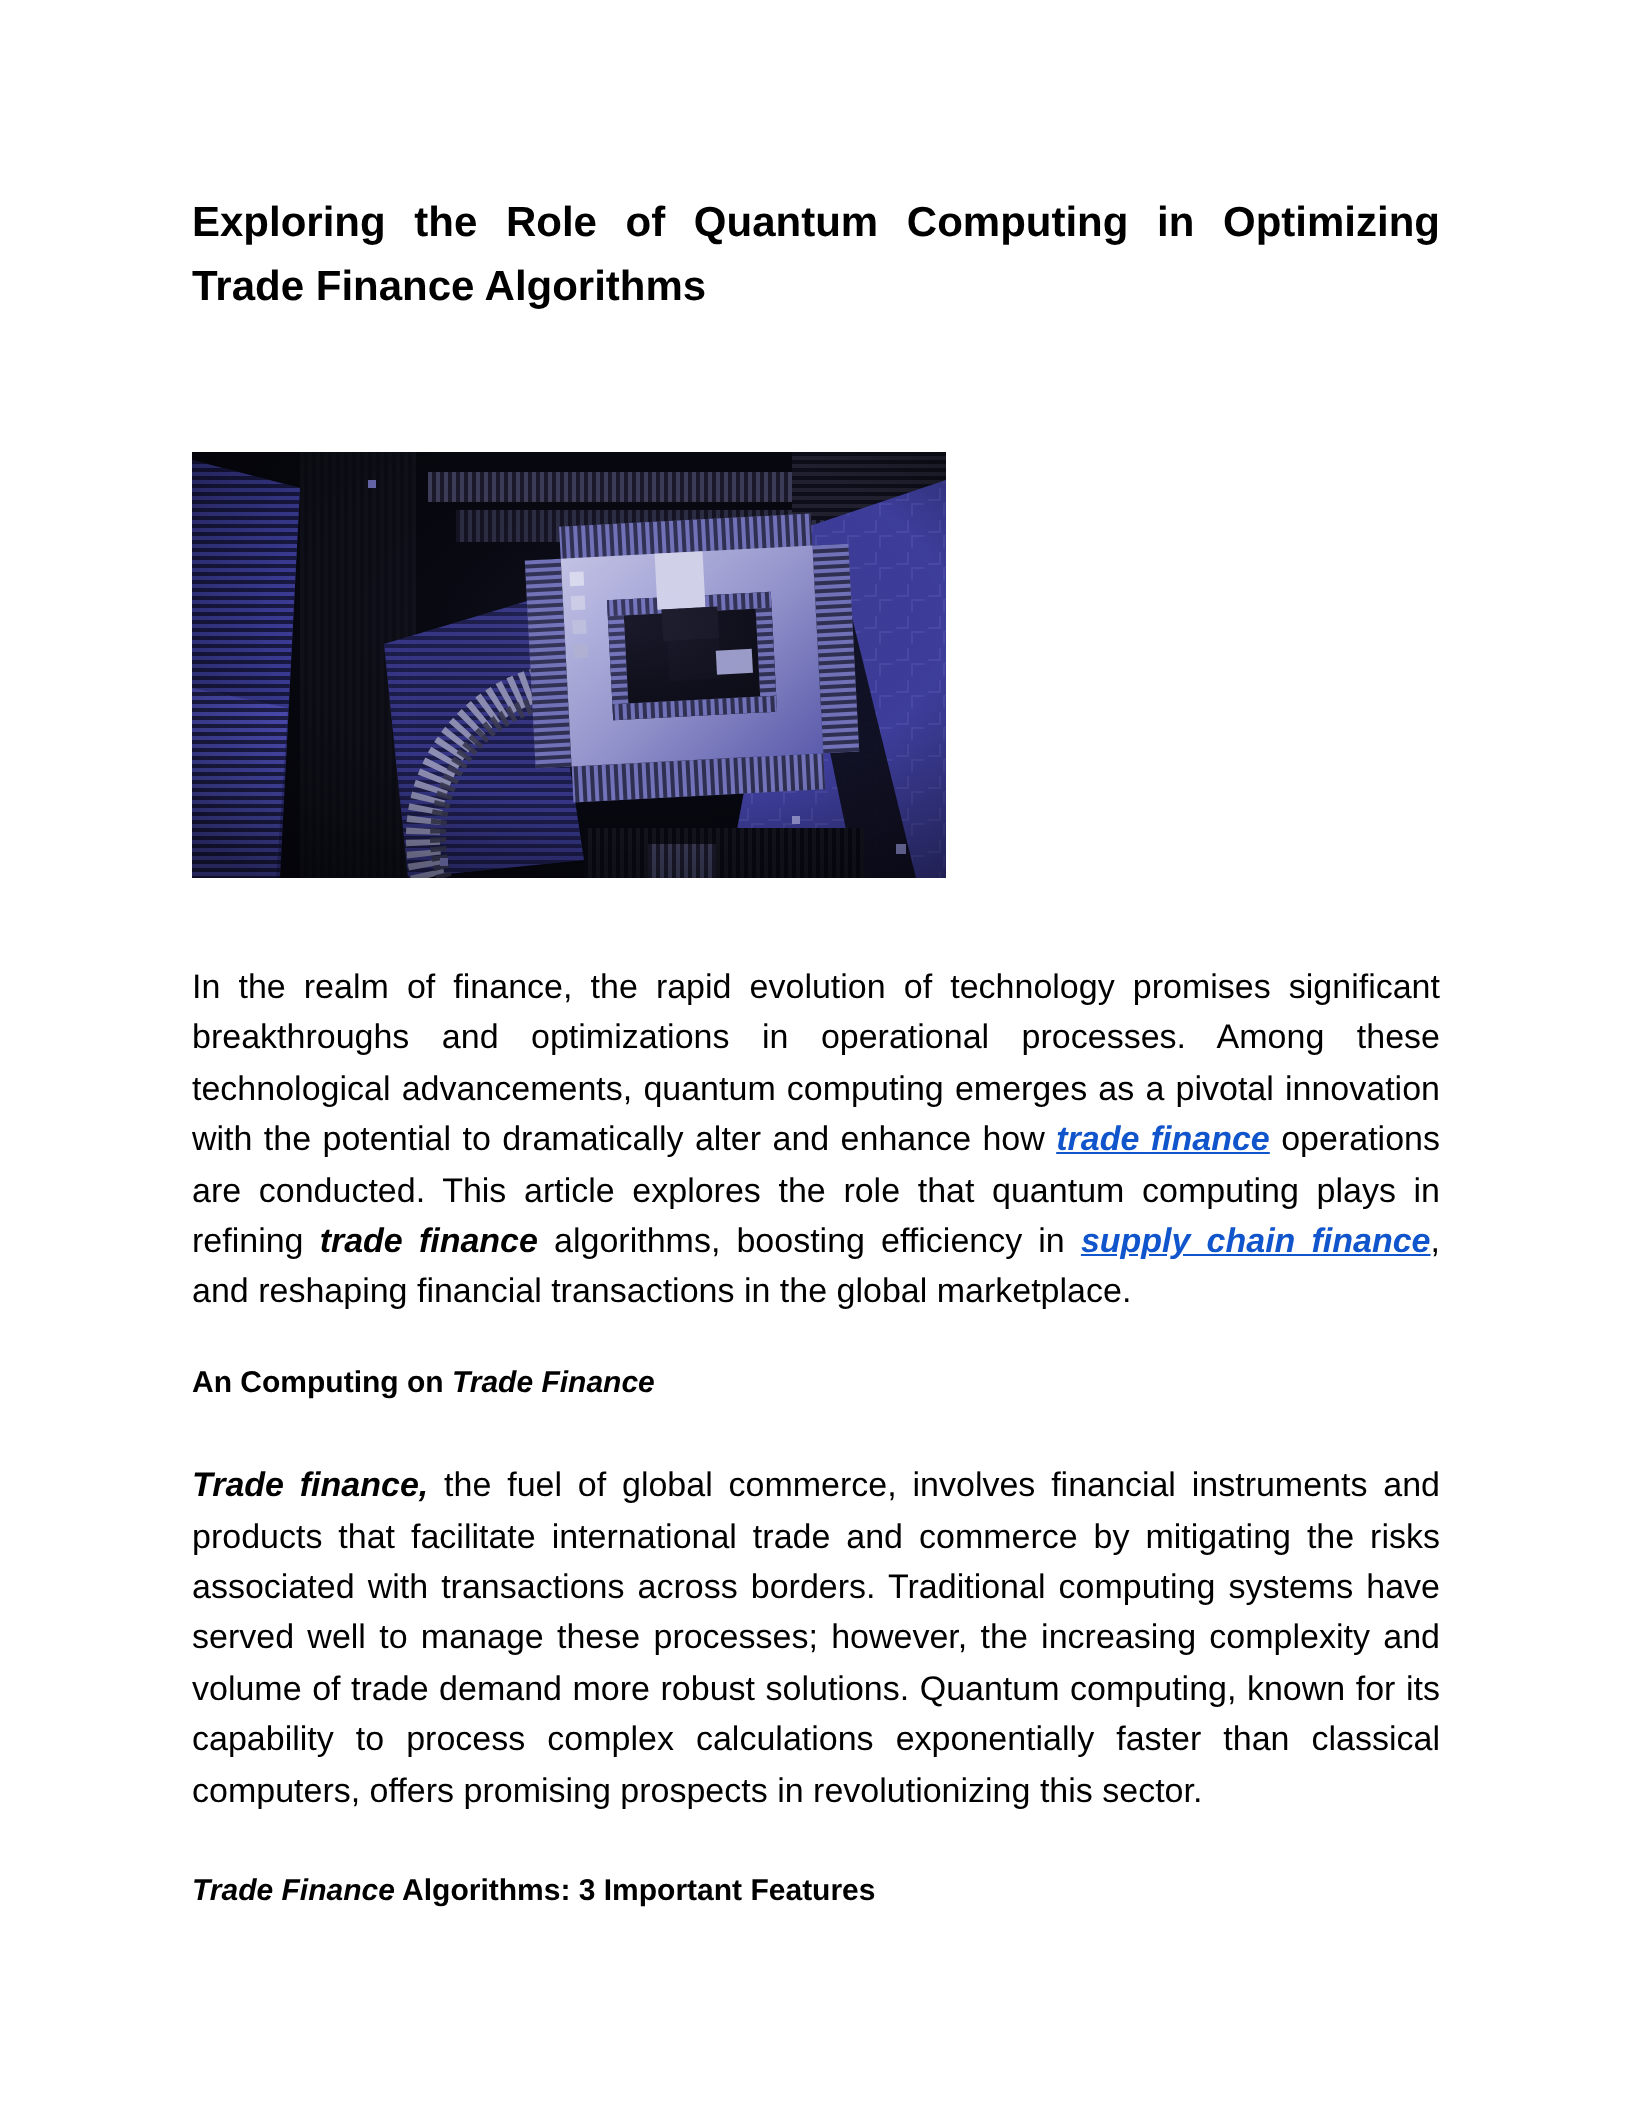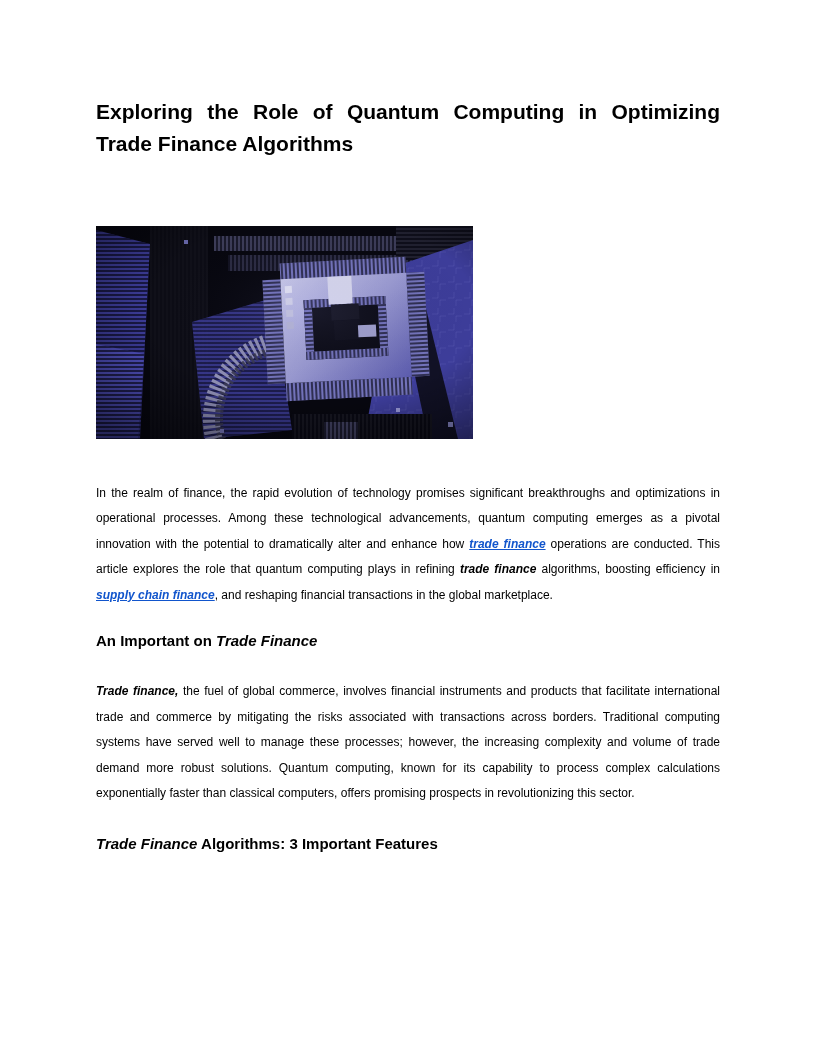--- a/index.html
+++ b/index.html
@@ -21,21 +21,21 @@
   }
 
   .hero {
     margin-top: 66px;
     width: 377px; height: 213px;
     display: block;
   }
   .hero svg { display: block; width: 100%; height: 100%; }
 
   .body-para {
-    font-size: 12px; line-height: 25.4px;
+    font-size: 17px; line-height: 25.4px;
     text-align: justify;
   }
   .p-intro    { margin-top: 42px; }
   .h-sub      { font-size: 15px; line-height: 25.4px; font-weight: bold; }
   .h-overview { margin-top: 20px; }
   .p-overview { margin-top: 26px; }
   .h-features { margin-top: 25px; }
 
   .run.plain       { font-weight: normal; font-style: normal; }
   .run.bold        { font-weight: bold; }
@@ -152,20 +152,20 @@
         <rect x="300" y="182" width="4" height="4" fill="#9a9ad8"></rect>
         <rect x="124" y="203" width="4" height="4" fill="#7a7abc"></rect>
         <rect x="88" y="14" width="4" height="4" fill="#6a6aae"></rect>
 
         <rect x="0" y="0" width="377" height="213" fill="url(#vig)"></rect>
       </svg>
     </figure>
 
     <p class="body-para p-intro"><span class="run plain">In the realm of finance, the rapid evolution of technology promises significant breakthroughs and optimizations in operational processes. Among these technological advancements, quantum computing emerges as a pivotal innovation with the potential to dramatically alter and enhance how </span><a class="run link" href="#">trade finance</a><span class="run plain"> operations are conducted. This article explores the role that quantum computing plays in refining </span><span class="run bold-italic">trade finance</span><span class="run plain"> algorithms, boosting efficiency in </span><a class="run link" href="#">supply chain finance</a><span class="run plain">, and reshaping financial transactions in the global marketplace.</span></p>
 
-    <h2 class="h-sub h-overview"><span class="run bold">An Important on </span><span class="run bold-italic">Trade Finance</span></h2>
+    <h2 class="h-sub h-overview"><span class="run bold">An Computing on </span><span class="run bold-italic">Trade Finance</span></h2>
 
     <p class="body-para p-overview"><span class="run bold-italic">Trade finance,</span><span class="run plain"> the fuel of global commerce, involves financial instruments and products that facilitate international trade and commerce by mitigating the risks associated with transactions across borders. Traditional computing systems have served well to manage these processes; however, the increasing complexity and volume of trade demand more robust solutions. Quantum computing, known for its capability to process complex calculations exponentially faster than classical computers, offers promising prospects in revolutionizing this sector.</span></p>
 
     <h2 class="h-sub h-features"><span class="run bold-italic">Trade Finance</span><span class="run bold"> Algorithms: 3 Important Features</span></h2>
 
   </div>
 </div>
 
 </body></html>

